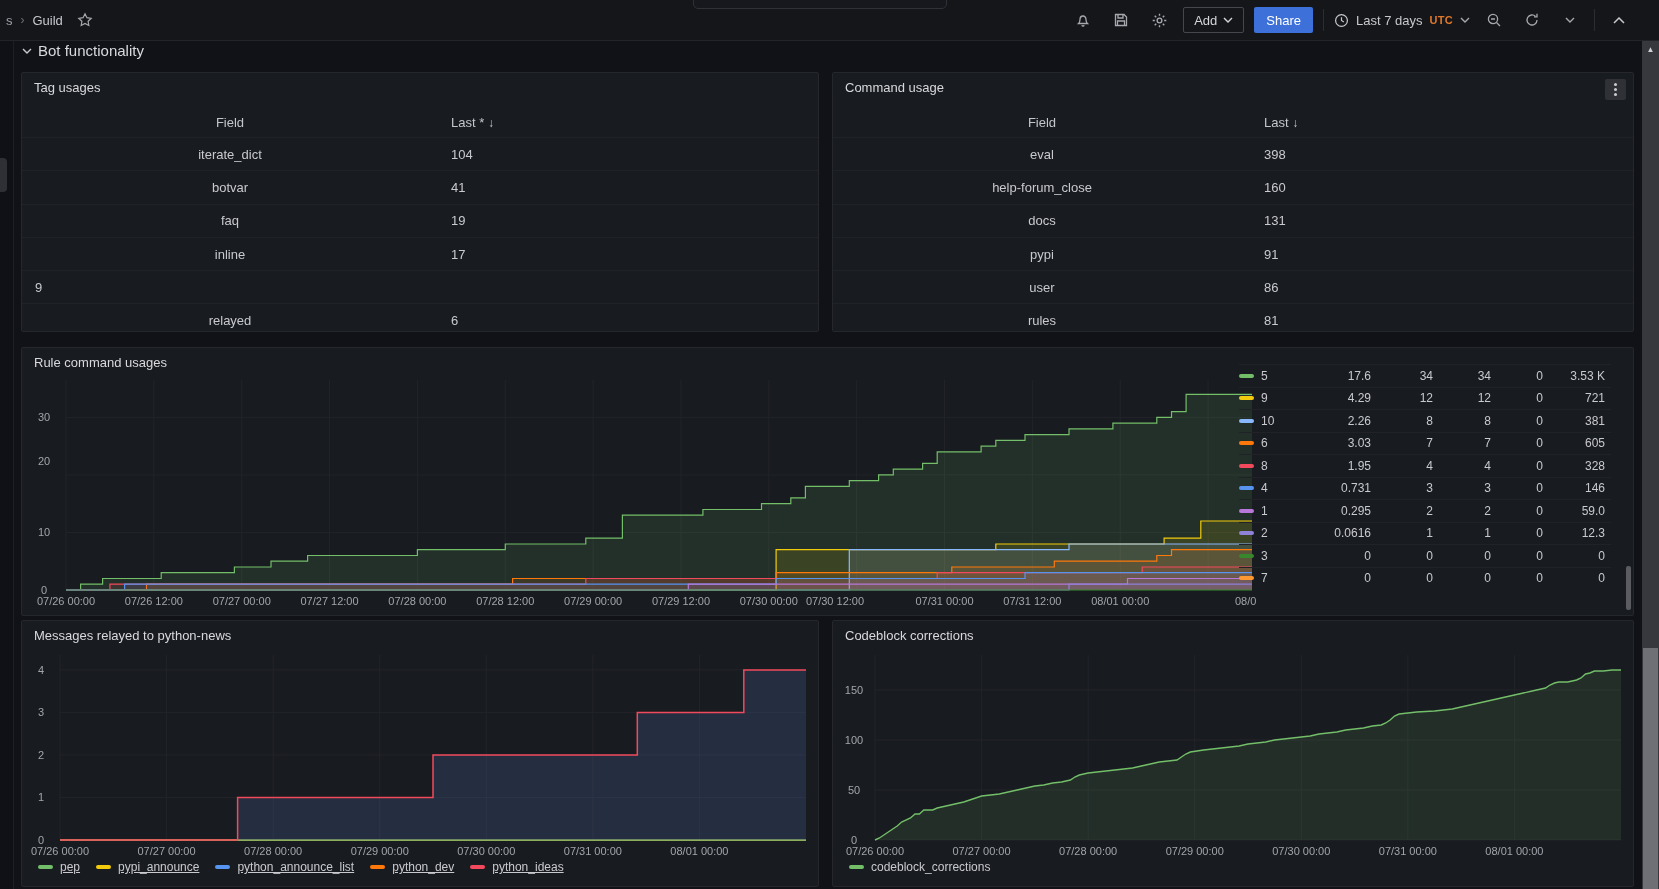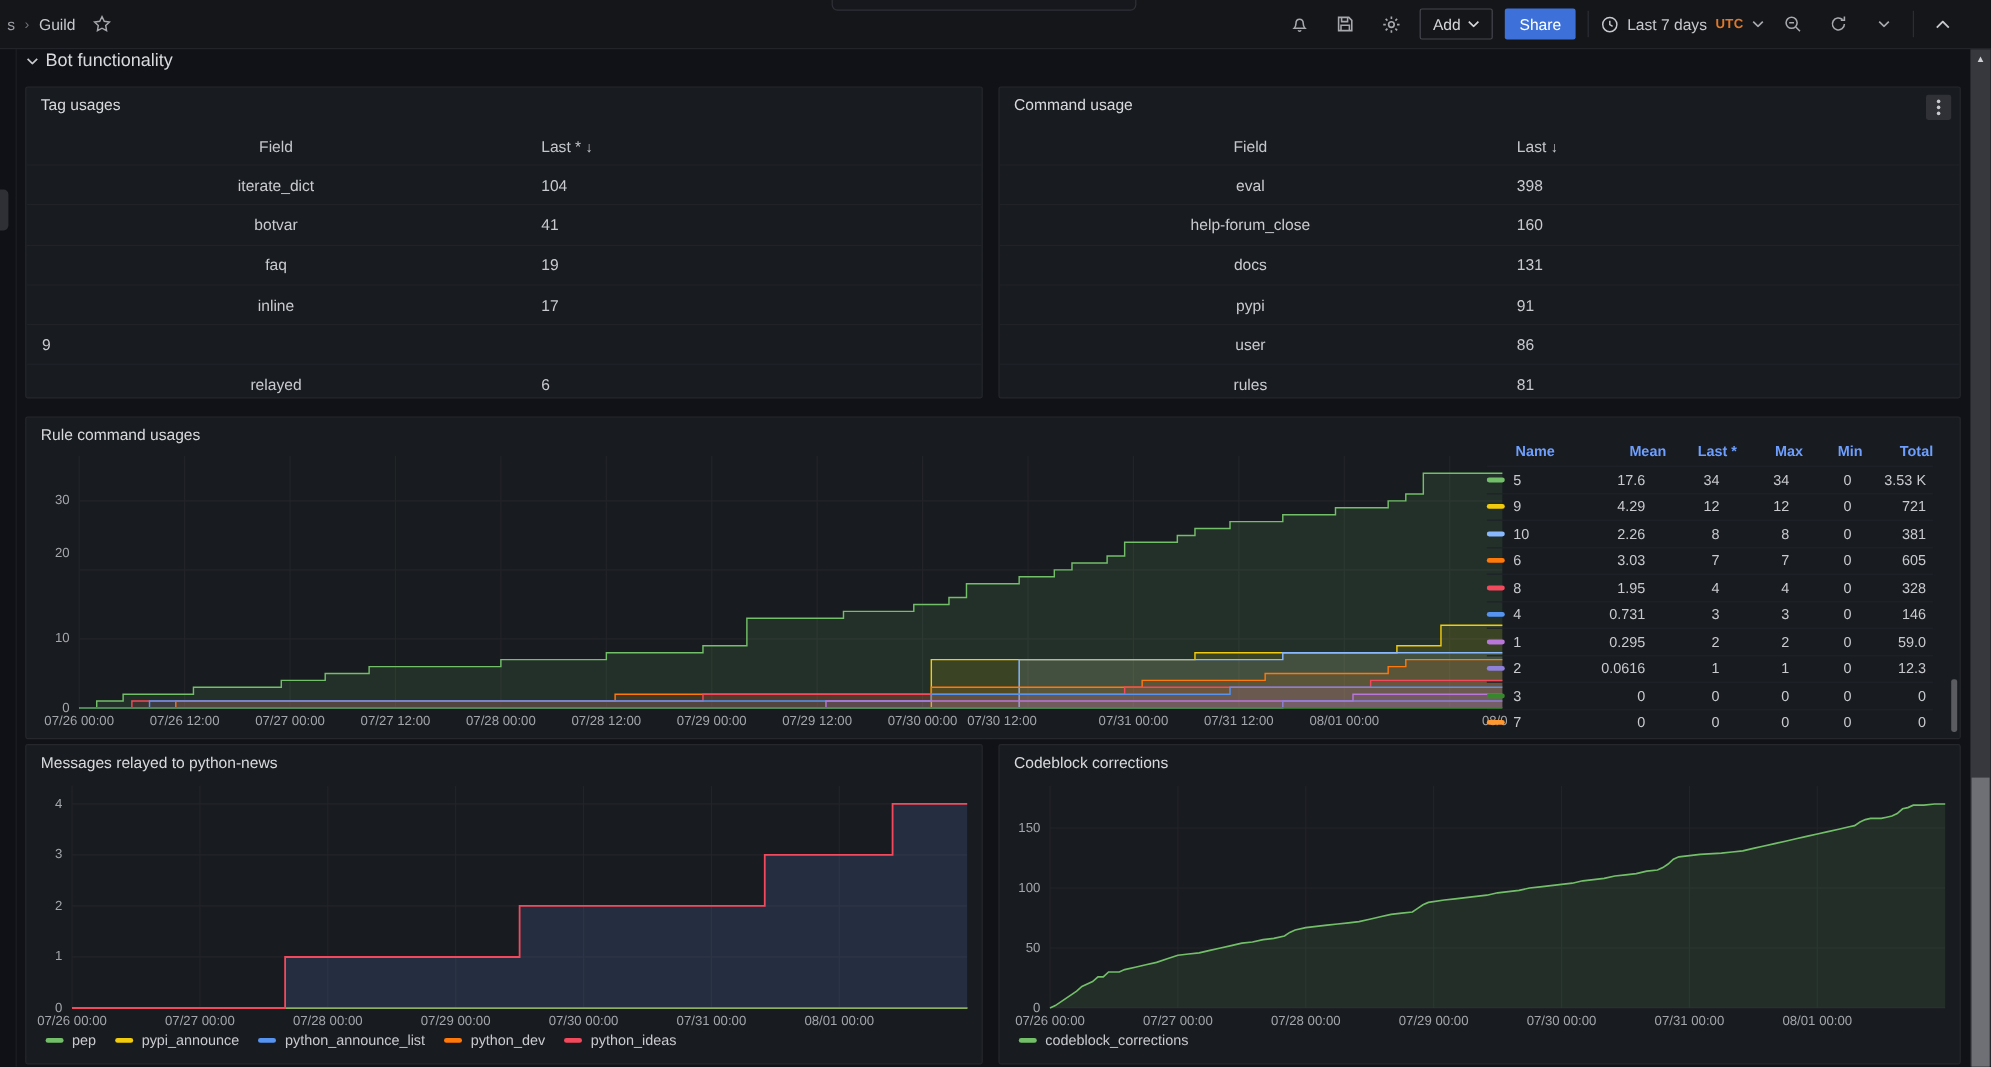--- a/index.html
+++ b/index.html
@@ -58,21 +58,21 @@
   .trow.thead{height:30px;border-top:none;color:#C4C6CC;font-weight:500}
   .tc{padding:0 13px;white-space:nowrap;overflow:hidden}
   .tc.f{width:49%;text-align:center}
   .tc.v{flex:1;text-align:left}
   .sortarrow{font-size:12px;color:#C4C6CC}
   
   .chartwrap{position:absolute;overflow:hidden}
   .chartwrap svg{position:absolute;left:0;top:0}
   .grid{stroke:#22242a;stroke-width:1}
   .ylab,.xlab{position:absolute;font-size:11px;color:#A3A5AC;line-height:13px}
-  .ylab{text-align:right}
+  .ylab{text-align:center}
   .xlab{white-space:nowrap}
   .inlegend{position:absolute;left:8px;display:flex;gap:16px;align-items:center;font-size:12px;color:#C9CAD0}
   .chip{display:inline-block;width:15px;height:4px;border-radius:2px;margin-right:7px;vertical-align:2px}
   
   .ruleleg{position:absolute;top:16px;font-size:12px}
   .lrow{display:flex;align-items:center;height:21.5px;border-top:1px solid #202228}
   .lrow.lhead{border-top:none;height:24px;color:var(--legend-blue,#6E9FFF);font-weight:600}
   .lc{text-align:right;white-space:nowrap}
   .lc.name{text-align:left;display:flex;align-items:center}
   .legscroll{position:absolute;right:2px;top:218px;width:5px;height:44px;background:#5a5c62;border-radius:2px}
@@ -296,28 +296,20 @@
       <div class="xlab" style="left: 563.111px; top: 221px; transform: translateX(-50%);">07/29 00:00</div>
       <div class="xlab" style="left: 650.963px; top: 221px; transform: translateX(-50%);">07/29 12:00</div>
       <div class="xlab" style="left: 738.815px; top: 221px; transform: translateX(-50%);">07/30 00:00</div>
       <div class="xlab" style="left: 805px; top: 221px; transform: translateX(-50%); text-align: center;">07/30 12:00</div>
       <div class="xlab" style="left: 914.519px; top: 221px; transform: translateX(-50%);">07/31 00:00</div>
       <div class="xlab" style="left: 1002.37px; top: 221px; transform: translateX(-50%);">07/31 12:00</div>
       <div class="xlab" style="left: 1090.22px; top: 221px; transform: translateX(-50%);">08/01 00:00</div>
       <div class="xlab" style="left: 1234px; top: 221px; transform: translateX(-50%);">08/01 12:00</div>
     </div>
   <div class="ruleleg" style="right:22px;width:372px">
-      <div class="lrow lhead">
-        <div class="lc name" style="width: 66px; padding-left: 24px;">Name</div>
-        <div class="lc" style="width: 66px;">Mean</div>
-        <div class="lc" style="width: 62px;">Last *</div>
-        <div class="lc" style="width: 58px;">Max</div>
-        <div class="lc" style="width: 52px;">Min</div>
-        <div class="lc" style="width: 62px;">Total</div>
-      </div>
       <div class="lrow">
         <div class="lc name" style="width: 66px;">
           <span class="chip" style="background: rgb(115, 191, 105);"></span>
           <span>5</span>
         </div>
         <div class="lc" style="width: 66px;">17.6</div>
         <div class="lc" style="width: 62px;">34</div>
         <div class="lc" style="width: 58px;">34</div>
         <div class="lc" style="width: 52px;">0</div>
         <div class="lc" style="width: 62px;">3.53 K</div>
@@ -453,21 +445,21 @@
       <div class="ylab" style="left: 0px; width: 22px; top: 99.9425px;">2</div>
       <div class="ylab" style="left: 0px; width: 22px; top: 57.4138px;">3</div>
       <div class="ylab" style="left: 0px; width: 22px; top: 14.8851px;">4</div>
       <div class="xlab" style="left: 30px; top: 196px; transform: translateX(-50%);">07/26 00:00</div>
       <div class="xlab" style="left: 136.571px; top: 196px; transform: translateX(-50%);">07/27 00:00</div>
       <div class="xlab" style="left: 243.143px; top: 196px; transform: translateX(-50%);">07/28 00:00</div>
       <div class="xlab" style="left: 349.714px; top: 196px; transform: translateX(-50%);">07/29 00:00</div>
       <div class="xlab" style="left: 456.286px; top: 196px; transform: translateX(-50%);">07/30 00:00</div>
       <div class="xlab" style="left: 562.857px; top: 196px; transform: translateX(-50%);">07/31 00:00</div>
       <div class="xlab" style="left: 669.429px; top: 196px; transform: translateX(-50%);">08/01 00:00</div>
-      <div class="inlegend" style="top: 211px;">
+      <div class="inlegend" style="top: 211px; text-decoration: underline;">
         <span><span class="chip" style="background: rgb(115, 191, 105);"></span><span>pep</span></span>
         <span><span class="chip" style="background: rgb(242, 204, 12);"></span><span>pypi_announce</span></span>
         <span><span class="chip" style="background: rgb(87, 148, 242);"></span><span>python_announce_list</span></span>
         <span><span class="chip" style="background: rgb(255, 120, 10);"></span><span>python_dev</span></span>
         <span><span class="chip" style="background: rgb(242, 73, 92);"></span><span>python_ideas</span></span>
       </div>
     </div>
 </div>
 
 <div class="panel" id="p-code">

